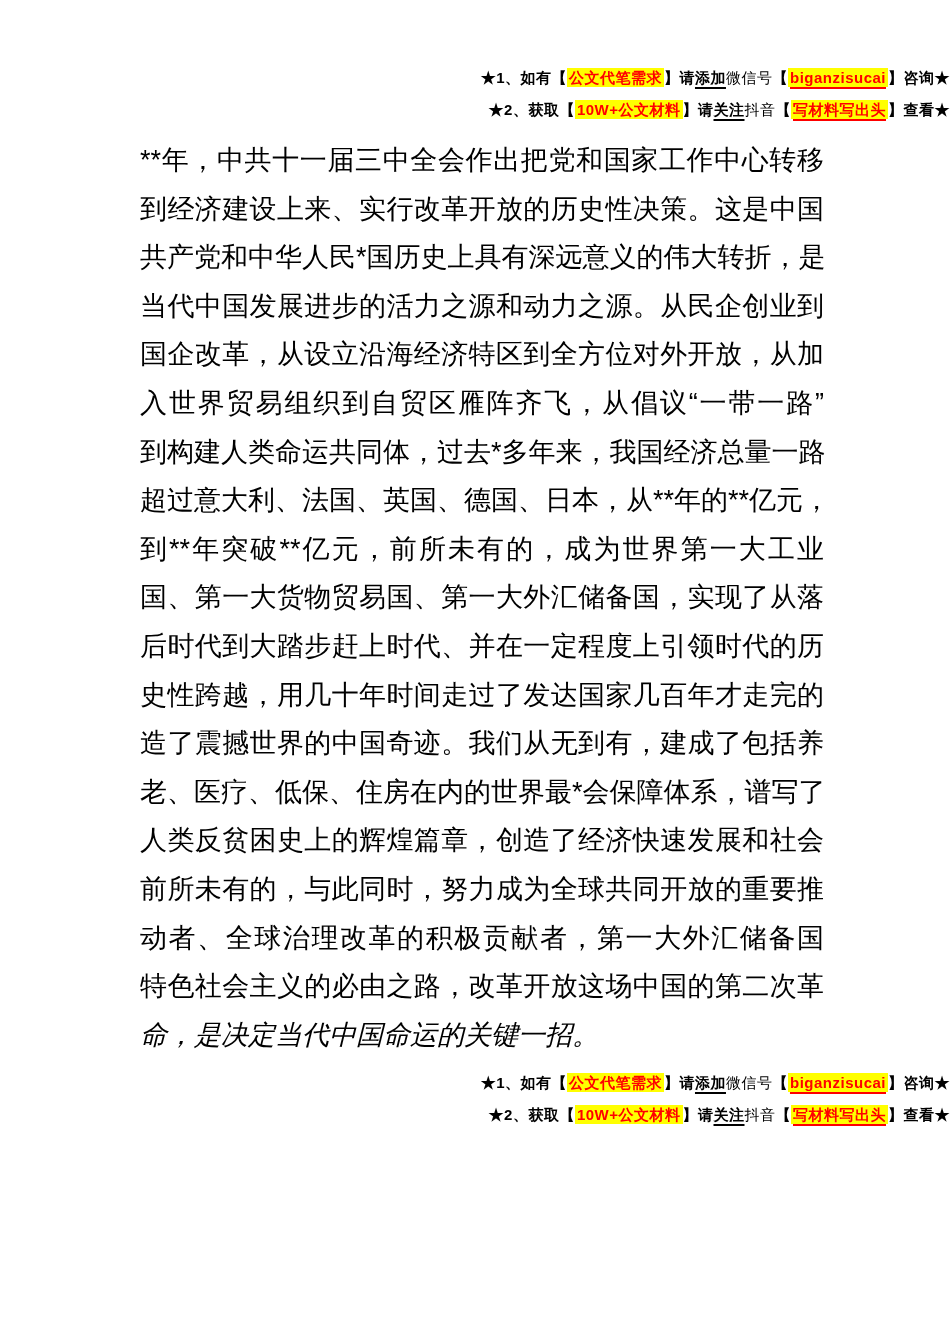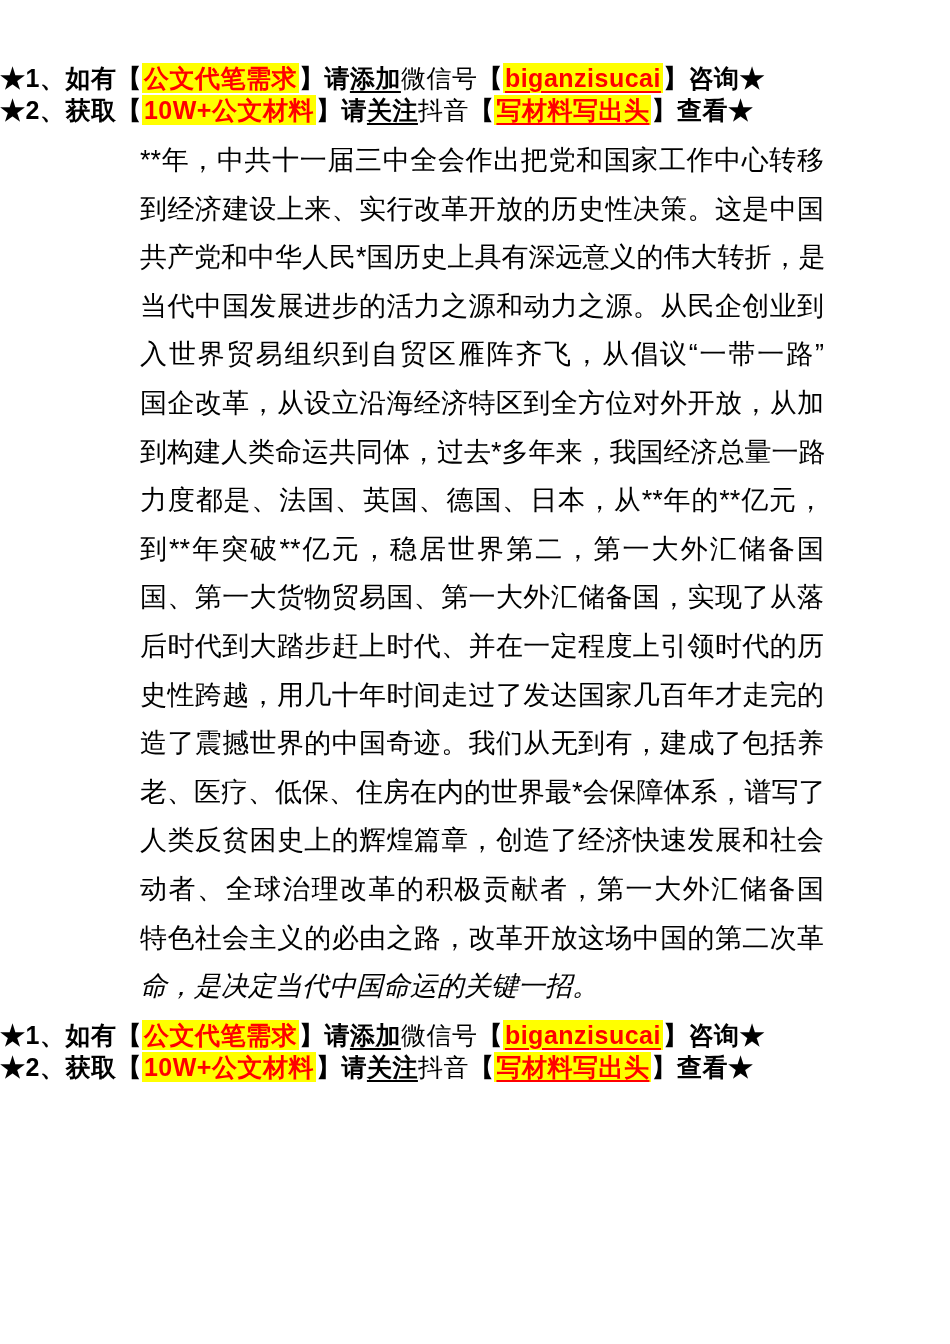--- a/index.html
+++ b/index.html
@@ -8,21 +8,21 @@
     width: 950px;
     height: 1344px;
     box-sizing: border-box;
     background: #ffffff;
     padding-top: 62px;
     overflow: hidden;
     font-family: "Liberation Sans", sans-serif;
     color: #000000;
   }
   
-  .promo { text-align: left; font-weight: 700; font-size: 25px; }
+  .promo { text-align: right; font-weight: 700; font-size: 15px; }
   .promo-line { line-height: 32px; letter-spacing: 0.5px; }
   .hl-red {
     color: #ff0000;
     background: #ffff00;
     padding: 1px 2px;
   }
   .u-black {
     text-decoration: underline;
     text-decoration-thickness: 2px;
     text-underline-offset: 4px;
@@ -67,31 +67,32 @@
     <div class="promo-line">
       <span>★2、获取【</span><span class="hl-red">10W+公文材料</span><span>】请</span><span class="u-black">关注</span><span class="regular">抖音</span><span>【</span><span class="hl-red u-red">写材料写出头</span><span>】查看★</span>
     </div>
   </div>
 
   <div class="doc-body">
     <div class="body-line">**年，中共十一届三中全会作出把党和国家工作中心转移</div>
     <div class="body-line">到经济建设上来、实行改革开放的历史性决策。这是中国</div>
     <div class="body-line">共产党和中华人民*国历史上具有深远意义的伟大转折，是</div>
     <div class="body-line">当代中国发展进步的活力之源和动力之源。从民企创业到</div>
+    <div class="body-line">国企改革，从设立沿海经济特区到全方位对外开放，从加</div>
     <div class="body-line">入世界贸易组织到自贸区雁阵齐飞，从倡议“一带一路”</div>
-    <div class="body-line">国企改革，从设立沿海经济特区到全方位对外开放，从加</div>
     <div class="body-line">到构建人类命运共同体，过去*多年来，我国经济总量一路</div>
-    <div class="body-line">力度都是、法国、英国、德国、日本，从**年的**亿元，</div>
-    <div class="body-line">到**年突破**亿元，稳居世界第二，第一大外汇储备国</div>
+    <div class="body-line">超过意大利、法国、英国、德国、日本，从**年的**亿元，</div>
+    <div class="body-line">到**年突破**亿元，前所未有的，成为世界第一大工业</div>
     <div class="body-line">国、第一大货物贸易国、第一大外汇储备国，实现了从落</div>
     <div class="body-line">后时代到大踏步赶上时代、并在一定程度上引领时代的历</div>
     <div class="body-line">史性跨越，用几十年时间走过了发达国家几百年才走完的</div>
     <div class="body-line">造了震撼世界的中国奇迹。我们从无到有，建成了包括养</div>
     <div class="body-line">老、医疗、低保、住房在内的世界最*会保障体系，谱写了</div>
     <div class="body-line">人类反贫困史上的辉煌篇章，创造了经济快速发展和社会</div>
+    <div class="body-line">前所未有的，与此同时，努力成为全球共同开放的重要推</div>
     <div class="body-line">动者、全球治理改革的积极贡献者，第一大外汇储备国</div>
     <div class="body-line">特色社会主义的必由之路，改革开放这场中国的第二次革</div>
     <div class="body-line last-line">命，是决定当代中国命运的关键一招。</div>
   </div>
 
   <div class="promo promo-footer">
     <div class="promo-line">
       <span>★1、如有【</span><span class="hl-red">公文代笔需求</span><span>】请</span><span class="u-black">添加</span><span class="regular">微信号</span><span>【</span><span class="hl-red u-red">biganzisucai</span><span>】咨询★</span>
     </div>
     <div class="promo-line">

